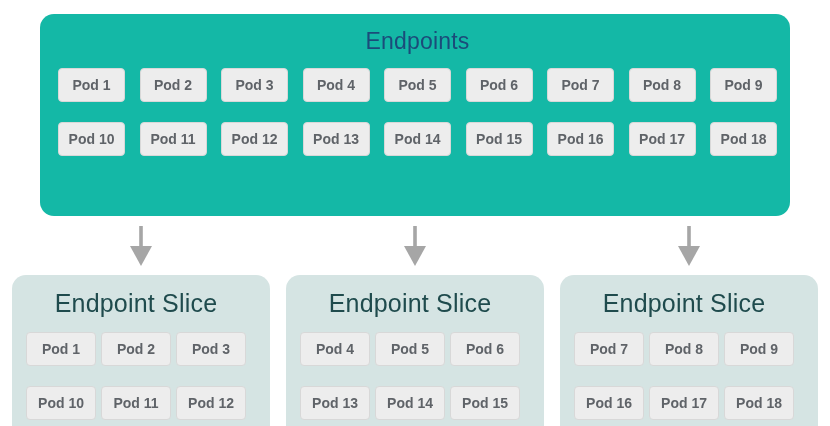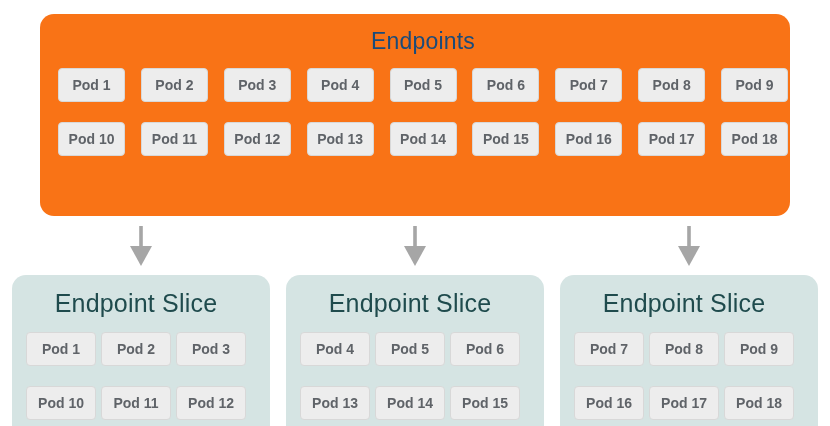--- a/index.html
+++ b/index.html
@@ -14,23 +14,23 @@
   .canvas {
     position: relative;
     width: 830px;
     height: 426px;
   }
   
   .endpoints-box {
     box-sizing: border-box;
     margin: 14px 40px 0 40px;
     height: 202px;
-    background: #f97316;
+    background: #14b8a6;
     border-radius: 14px;
-    padding: 10px 2px 0 18px;
+    padding: 10px 13px 0 18px;
   }
   .endpoints-title {
     text-align: center;
     font-size: 23px;
     line-height: 34px;
     color: #1b4b7a;
     letter-spacing: 0.2px;
   }
   .pod-row {
     display: flex;

